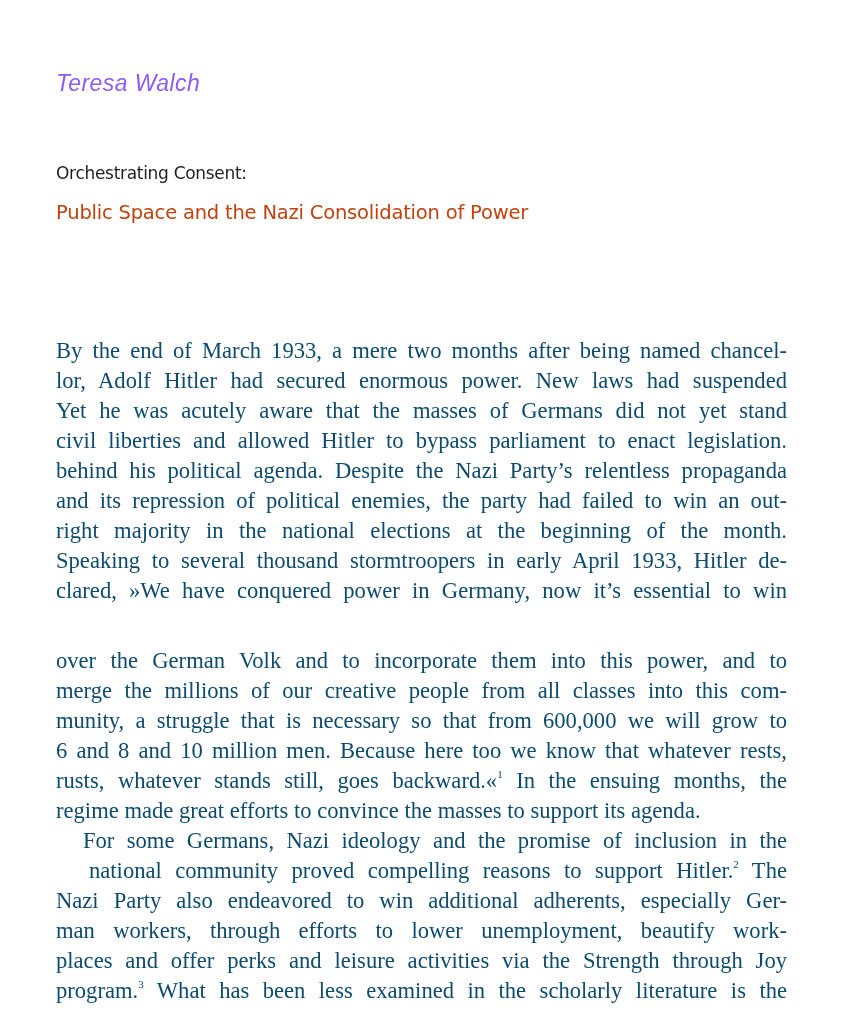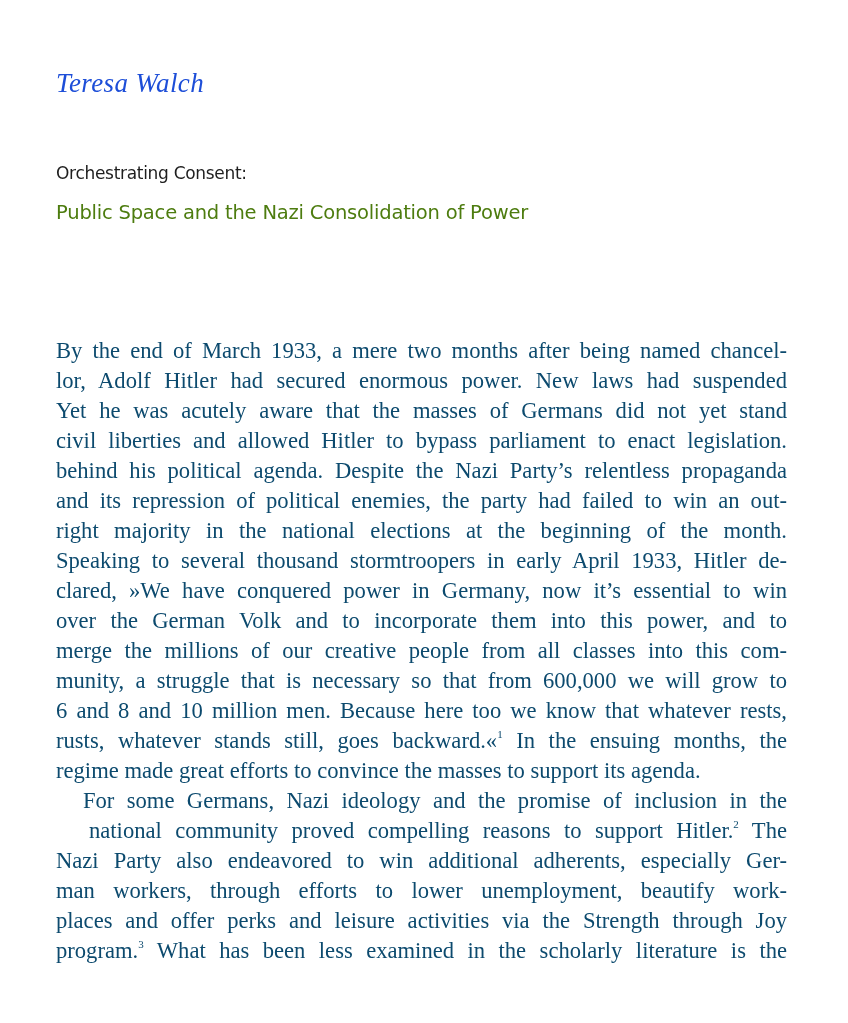--- a/index.html
+++ b/index.html
@@ -11,46 +11,46 @@
       width: 848px;
       height: 1023px;
       position: relative;
       overflow: hidden;
       color: #1a1a1a;
     }
     .author {
       position: absolute;
       left: 56px;
       top: 66px;
-      font-family: Liberation Serif, serif;
+      font-family: Liberation Sans, sans-serif;
       font-style: italic;
-      font-size: 27px;
+      font-size: 23px;
       letter-spacing: 0.4px;
-      color: #1d4ed8;
+      color: #8b5cf6;
       line-height: 34px;
       white-space: nowrap;
     }
     .title {
       position: absolute;
       left: 56px;
       top: 156px;
       font-family: "DejaVu Sans", "Liberation Sans", sans-serif;
       font-size: 17px;
       color: #1e1e1e;
       line-height: 34px;
       white-space: nowrap;
       letter-spacing: -0.3px;
     }
     .subtitle {
       position: absolute;
       left: 56px;
       top: 199px;
       font-family: "DejaVu Sans", "Liberation Sans", sans-serif;
       font-size: 19.5px;
-      color: #4d7c0f;
+      color: #c2410c;
       line-height: 28px;
       white-space: nowrap;
       letter-spacing: -0.2px;
     }
     .body-text {
       position: absolute;
       left: 56px;
       top: 336px;
       width: 731px;
       font-family: "Liberation Serif", "DejaVu Serif", serif;
@@ -95,21 +95,21 @@
 
     <span class="line" style="word-spacing: 0px;">By the end of March 1933, a mere two months after being named chancel-</span>
     <span class="line" style="word-spacing: 0px;">lor, Adolf Hitler had secured enormous power. New laws had suspended</span>
     <span class="line" style="word-spacing: 0px;">Yet he was acutely aware that the masses of Germans did not yet stand</span>
     <span class="line" style="word-spacing: 0px;">civil liberties and allowed Hitler to bypass parliament to enact legislation.</span>
     <span class="line" style="word-spacing: 0px;">behind his political agenda. Despite the Nazi Party’s relentless propaganda</span>
     <span class="line" style="word-spacing: 0px;">and its repression of political enemies, the party had failed to win an out-</span>
     <span class="line" style="word-spacing: 0px;">right majority in the national elections at the beginning of the month.</span>
     <span class="line" style="word-spacing: 0px;">Speaking to several thousand stormtroopers in early April 1933, Hitler de-</span>
     <span class="line" style="word-spacing: 0px;">clared, »We have conquered power in Germany, now it’s essential to win</span>
-    <span class="line" style="word-spacing: 0px;">over the German Volk and to incorporate them into this power, and to</span>
+    <span class="line" style="word-spacing: 0px; margin-top: 40px;">over the German Volk and to incorporate them into this power, and to</span>
     <span class="line" style="word-spacing: 0px;">merge the millions of our creative people from all classes into this com-</span>
     <span class="line" style="word-spacing: 0px;">munity, a struggle that is necessary so that from 600,000 we will grow to</span>
     <span class="line" style="word-spacing: 0px;">6 and 8 and 10 million men. Because here too we know that whatever rests,</span>
     <span class="line" style="word-spacing: 0px;"><span>rusts, whatever stands still, goes backward.«</span><sup class="fn">1</sup><span> In the ensuing months, the</span></span>
     <span class="line last">regime made great efforts to convince the masses to support its agenda.</span>
 
     <span class="line indent" style="word-spacing: 0px;">For some Germans, Nazi ideology and the promise of inclusion in the</span>
     <span class="line" style="word-spacing: 0px; margin-left: 33px;"><span>national community proved compelling reasons to support Hitler.</span><sup class="fn">2</sup><span> The</span></span>
     <span class="line" style="word-spacing: 0px;">Nazi Party also endeavored to win additional adherents, especially Ger-</span>
     <span class="line" style="word-spacing: 0px;">man workers, through efforts to lower unemployment, beautify work-</span>

